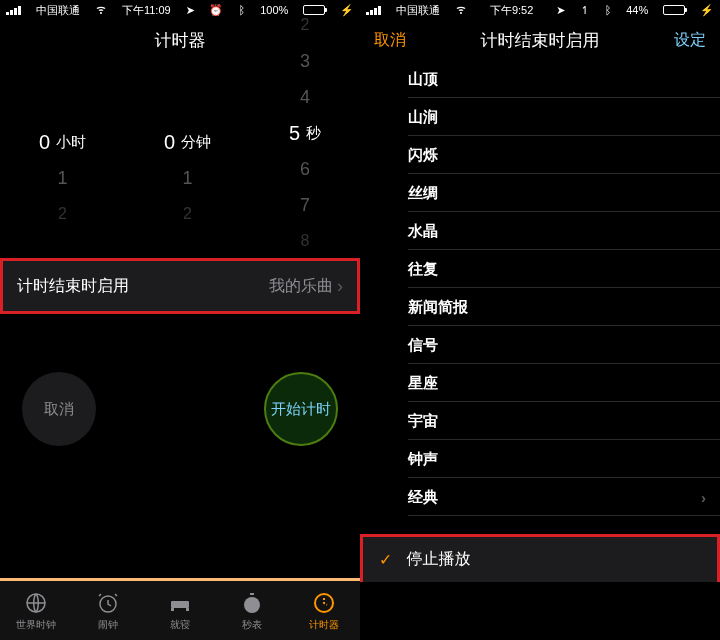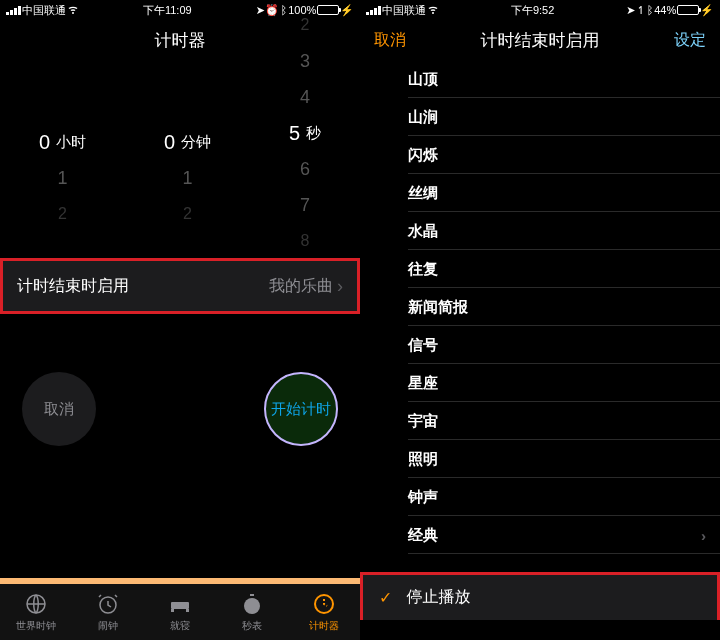--- a/index.html
+++ b/index.html
@@ -1,19 +1,19 @@
 <!DOCTYPE html>
 <html><head>
 <meta charset="utf-8">
 <style>
   * { margin: 0; padding: 0; box-sizing: border-box; }
   body { background: #1a1a1a; font-family: -apple-system, "PingFang SC", sans-serif; color: #fff; width: 720px; height: 640px; display: flex; }
   .screen { width: 360px; height: 640px; background: #000; position: relative; overflow: hidden; }
   .status-bar { height: 20px; display: flex; align-items: center; justify-content: space-between; padding: 0 6px; font-size: 11px; color: #fff; }
-  .status-left, .status-right { display: flex; align-items: center; gap: 1px; }
+  .status-left, .status-right { display: flex; align-items: center; gap: 15px; }
   .signal-bars { display: flex; align-items: flex-end; gap: 1px; }
   .signal-bars span { width: 3px; background: #fff; }
   .signal-bars span:nth-child(1){height:3px} .signal-bars span:nth-child(2){height:5px}
   .signal-bars span:nth-child(3){height:7px} .signal-bars span:nth-child(4){height:9px}
   .battery { width: 22px; height: 10px; border: 1px solid #fff; border-radius: 2px; position: relative; }
   .battery::after { content: ""; position: absolute; right: -3px; top: 2px; width: 2px; height: 4px; background: #fff; border-radius: 0 1px 1px 0; }
   .battery-fill { height: 100%; background: #4cd964; border-radius: 1px; }
   .nav-header { height: 40px; display: flex; align-items: center; justify-content: center; position: relative; font-size: 17px; }
   .nav-cancel { position: absolute; left: 14px; color: #ff9500; font-size: 16px; }
   .nav-set { position: absolute; right: 14px; color: #7dd3fc; font-size: 16px; }
@@ -25,22 +25,22 @@
   .picker-dim { color: #555; font-size: 18px; }
   .picker-dim2 { color: #333; font-size: 16px; }
   .picker-label { margin-left: 6px; font-size: 15px; }
   .highlight-row { border: 3px solid #d92027; margin: 18px 0; }
   .setting-row { background: #1c1c1e; height: 50px; display: flex; align-items: center; justify-content: space-between; padding: 0 14px; font-size: 16px; }
   .setting-value { color: #8e8e93; display: flex; align-items: center; gap: 4px; }
   .chevron { color: #5a5a5e; font-size: 18px; }
   .btn-row { display: flex; justify-content: space-between; padding: 40px 22px 0; }
   .circle-btn { width: 74px; height: 74px; border-radius: 50%; display: flex; align-items: center; justify-content: center; font-size: 15px; border: 2px solid transparent; }
   .btn-cancel { background: #1c1c1e; color: #8e8e93; }
-  .btn-start { background: #0a2a0a; color: #0ea5e9; border: 2px solid #c4b5fd; }
-  .tabbar { position: absolute; bottom: 0; left: 0; right: 0; height: 62px; background: #121212; display: flex; border-top: 6px solid #fdba74; }
+  .btn-start { background: #0a2a0a; color: #7dd3fc; border: 2px solid #4d7c0f; }
+  .tabbar { position: absolute; bottom: 0; left: 0; right: 0; height: 62px; background: #121212; display: flex; border-top: 3px solid #fdba74; }
   .tab { flex: 1; display: flex; flex-direction: column; align-items: center; justify-content: center; gap: 2px; color: #8e8e93; font-size: 10px; }
   .tab.active { color: #ff9500; }
   .tab-icon { width: 26px; height: 26px; display: flex; align-items: center; justify-content: center; }
   .tab-icon svg { width: 24px; height: 24px; }
 
   
   .sound-list { overflow-y: hidden; }
   .sound-item { height: 38px; display: flex; align-items: center; padding-left: 48px; padding-right: 16px; font-size: 15px; color: #fff; position: relative; font-weight: bold; }
   .sound-item::after { content: ""; position: absolute; bottom: 0; left: 48px; right: 0; height: 1px; background: #2a2a2a; }
   .sound-chevron { position: absolute; right: 14px; color: #5a5a5e; }
@@ -214,21 +214,20 @@
   <div class="sound-item">山顶</div>
       <div class="sound-item">山涧</div>
       <div class="sound-item">闪烁</div>
       <div class="sound-item">丝绸</div>
       <div class="sound-item">水晶</div>
       <div class="sound-item">往复</div>
       <div class="sound-item">新闻简报</div>
       <div class="sound-item">信号</div>
       <div class="sound-item">星座</div>
       <div class="sound-item">宇宙</div>
-      <div class="sound-item">照明</div>
       <div class="sound-item">钟声</div>
       <div class="sound-item">经典<span class="sound-chevron">›</span></div>
     </div>
 
   <div class="stop-row">
     <span class="" style="color:#ff9500">✓</span>
     <span>停止播放</span>
   </div>
 </div>
 

